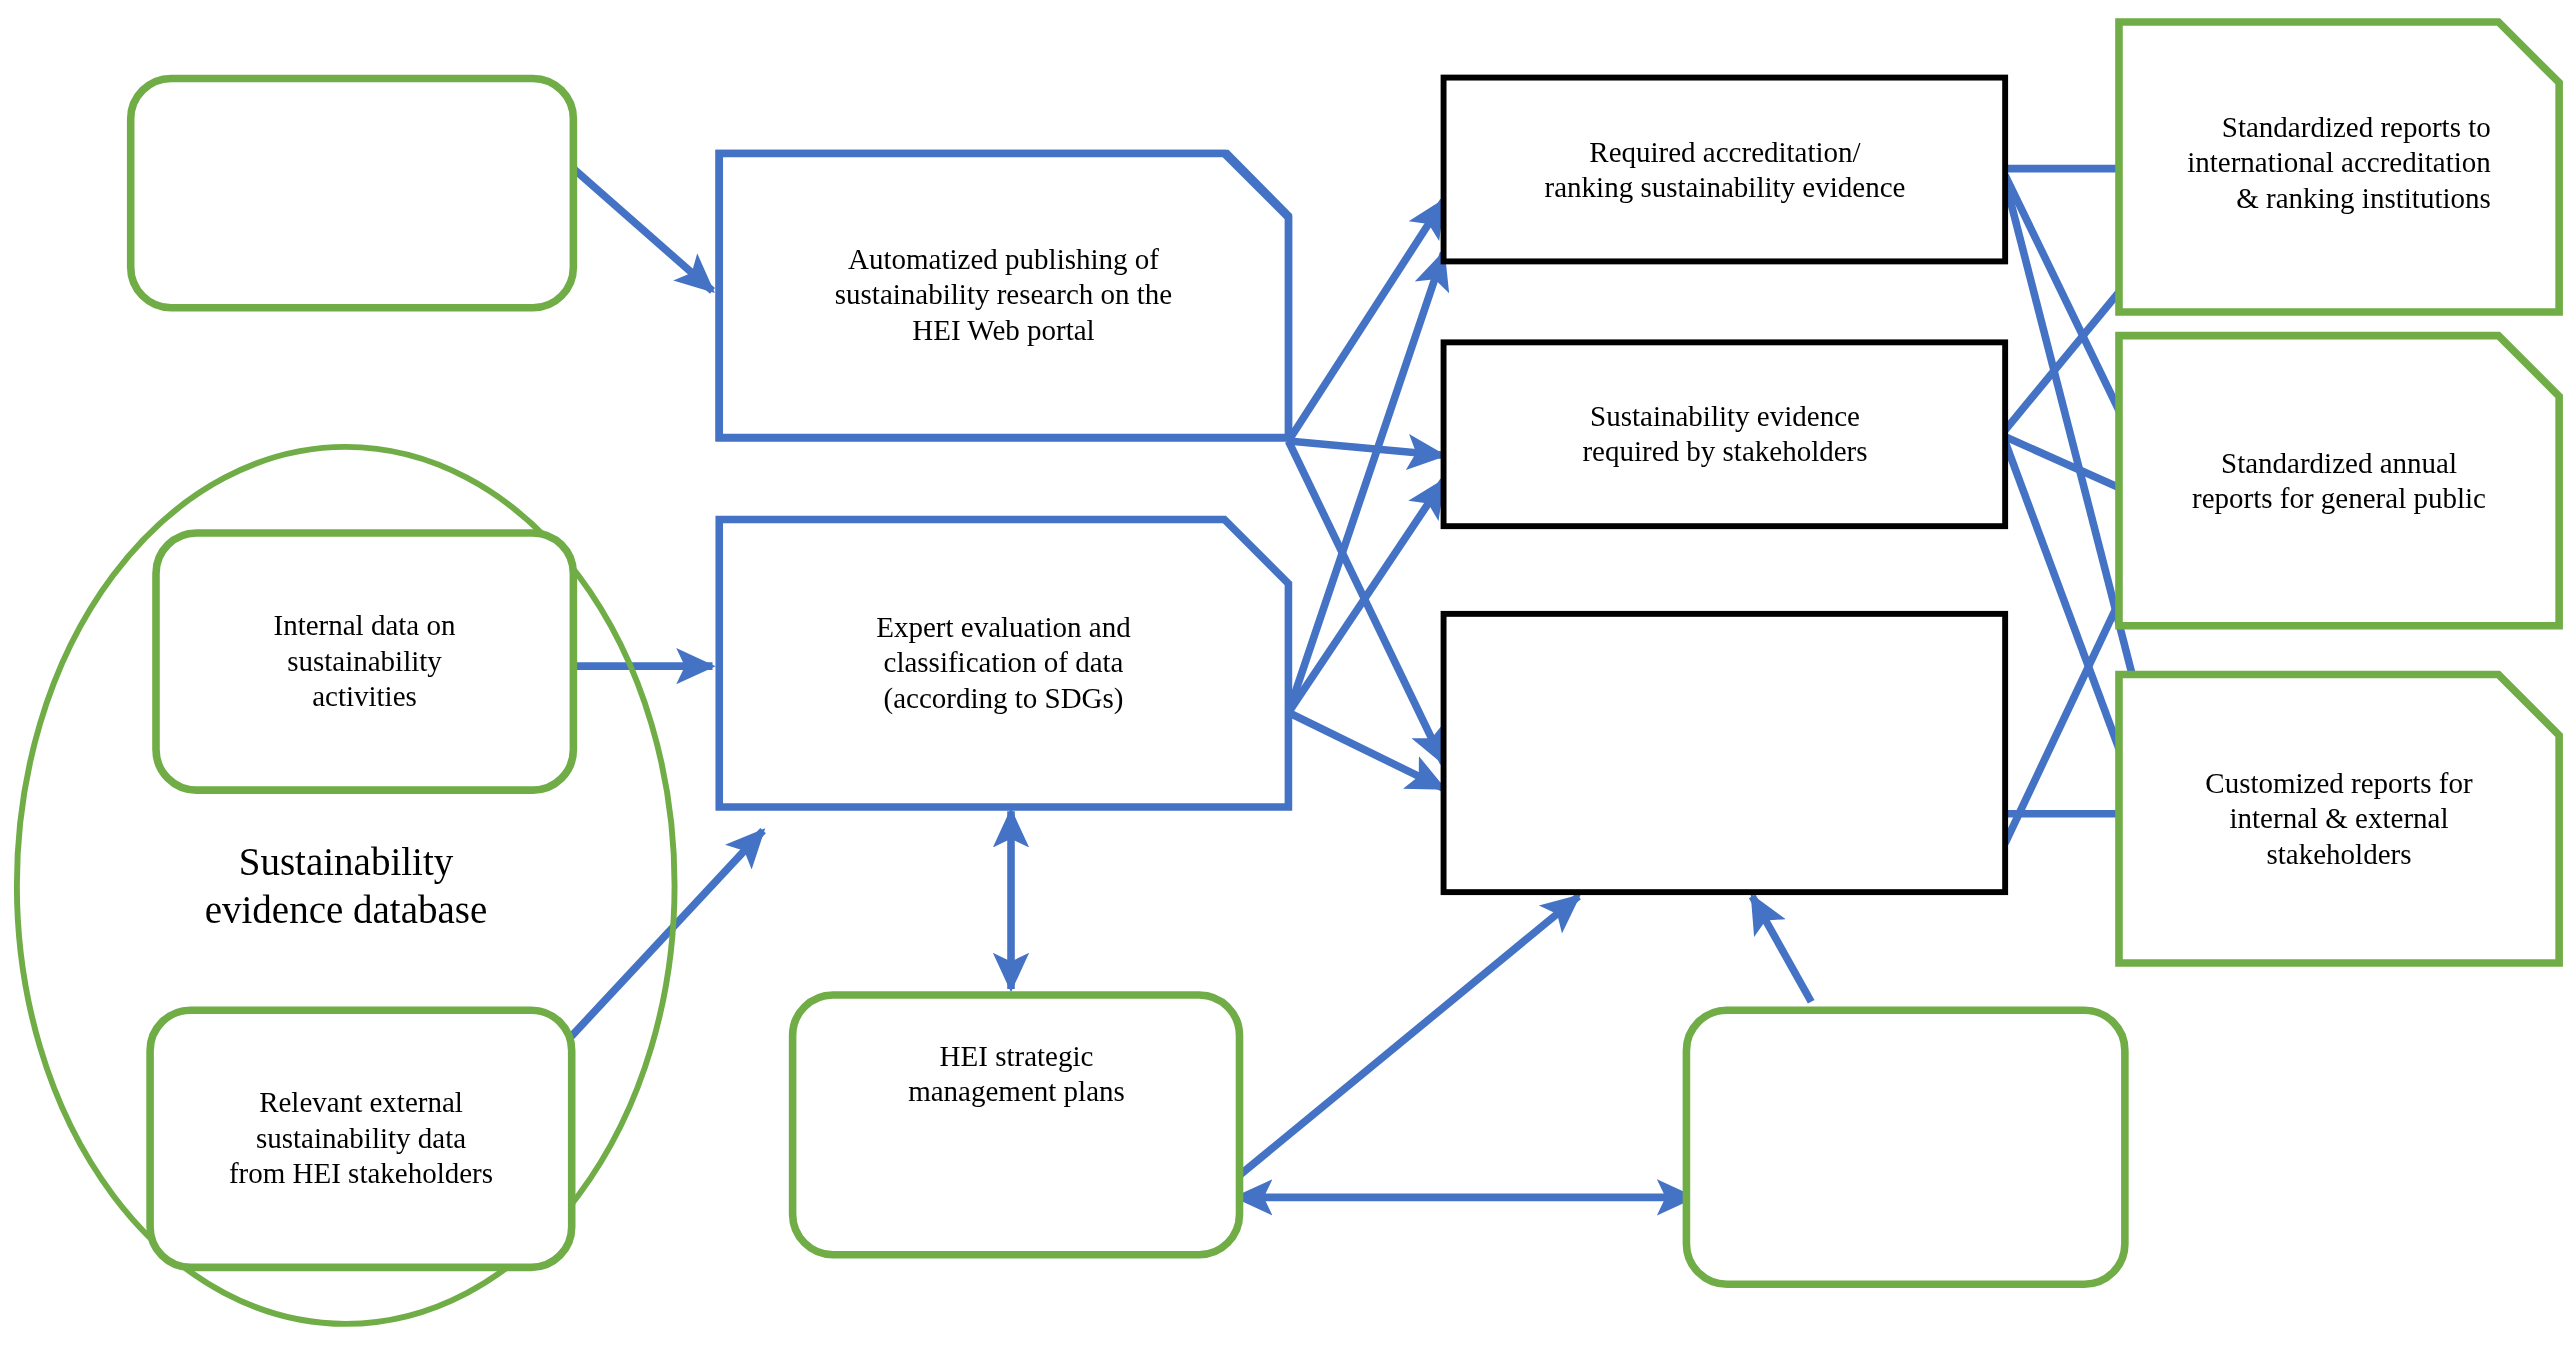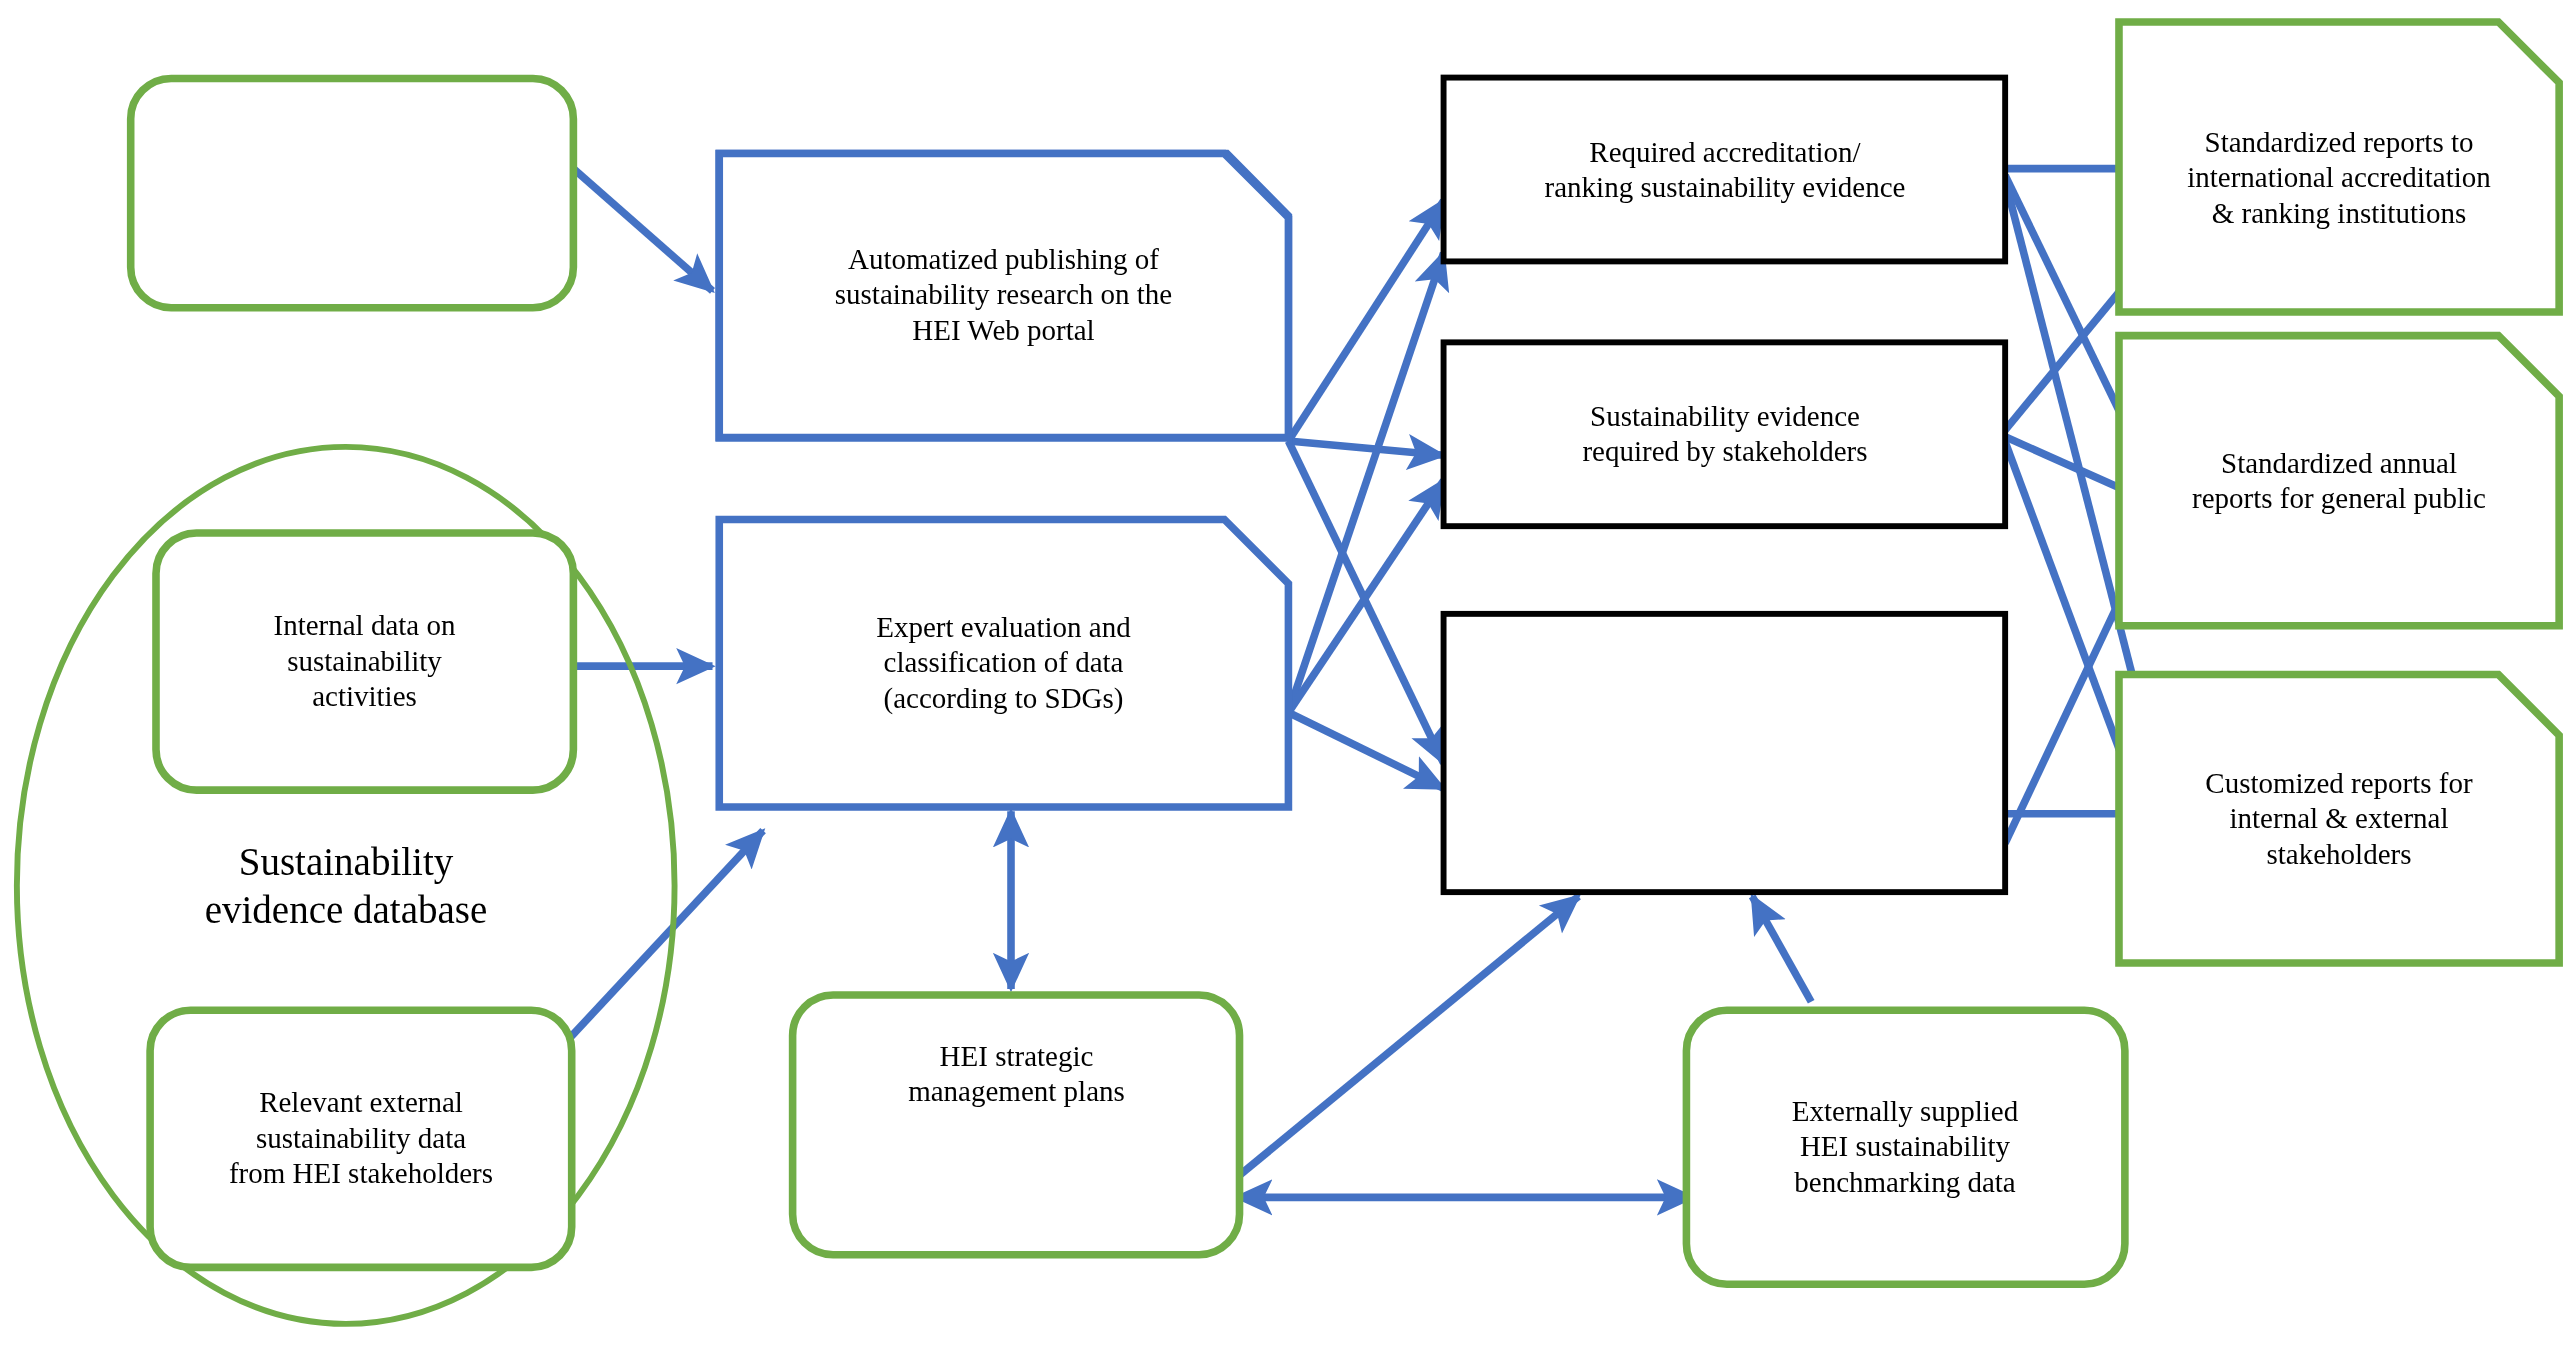--- a/index.html
+++ b/index.html
@@ -111,32 +111,29 @@
 sustainability research on the
 HEI Web portal</div>
 
   <div class="nodeText t-blue" style="left:719px;top:519px;width:569px;height:288px;">Expert evaluation and
 classification of data
 (according to SDGs)</div>
 
   <div class="nodeText t-green" style="left:793px;top:944px;width:447px;height:260px;">HEI strategic
 management plans</div>
 
-  <div class="nodeText t-green" style="left:1686px;top:1010px;width:438px;height:274px;">Externally supplied
-HEI sustainability
-benchmarking data</div>
 
   <div class="nodeText t-black" style="left:1444px;top:78px;width:562px;height:184px;">Required accreditation/
 ranking sustainability evidence</div>
 
   <div class="nodeText t-black" style="left:1444px;top:342px;width:562px;height:184px;">Sustainability evidence
 required by stakeholders</div>
 
 
-  <div class="nodeText t-green" style="left:2119px;top:33px;width:440px;height:290px;">Standardized reports to
+  <div class="nodeText t-green" style="left:2119px;top:18px;width:440px;height:290px;text-align:right;">Standardized reports to
 international accreditation
 &amp; ranking institutions</div>
 
   <div class="nodeText t-green" style="left:2119px;top:675px;width:440px;height:288px;">Customized reports for
 internal &amp; external
 stakeholders</div>
 
   <div class="nodeText t-green" style="left:2119px;top:336px;width:440px;height:290px;">Standardized annual
 reports for general public</div>
 

